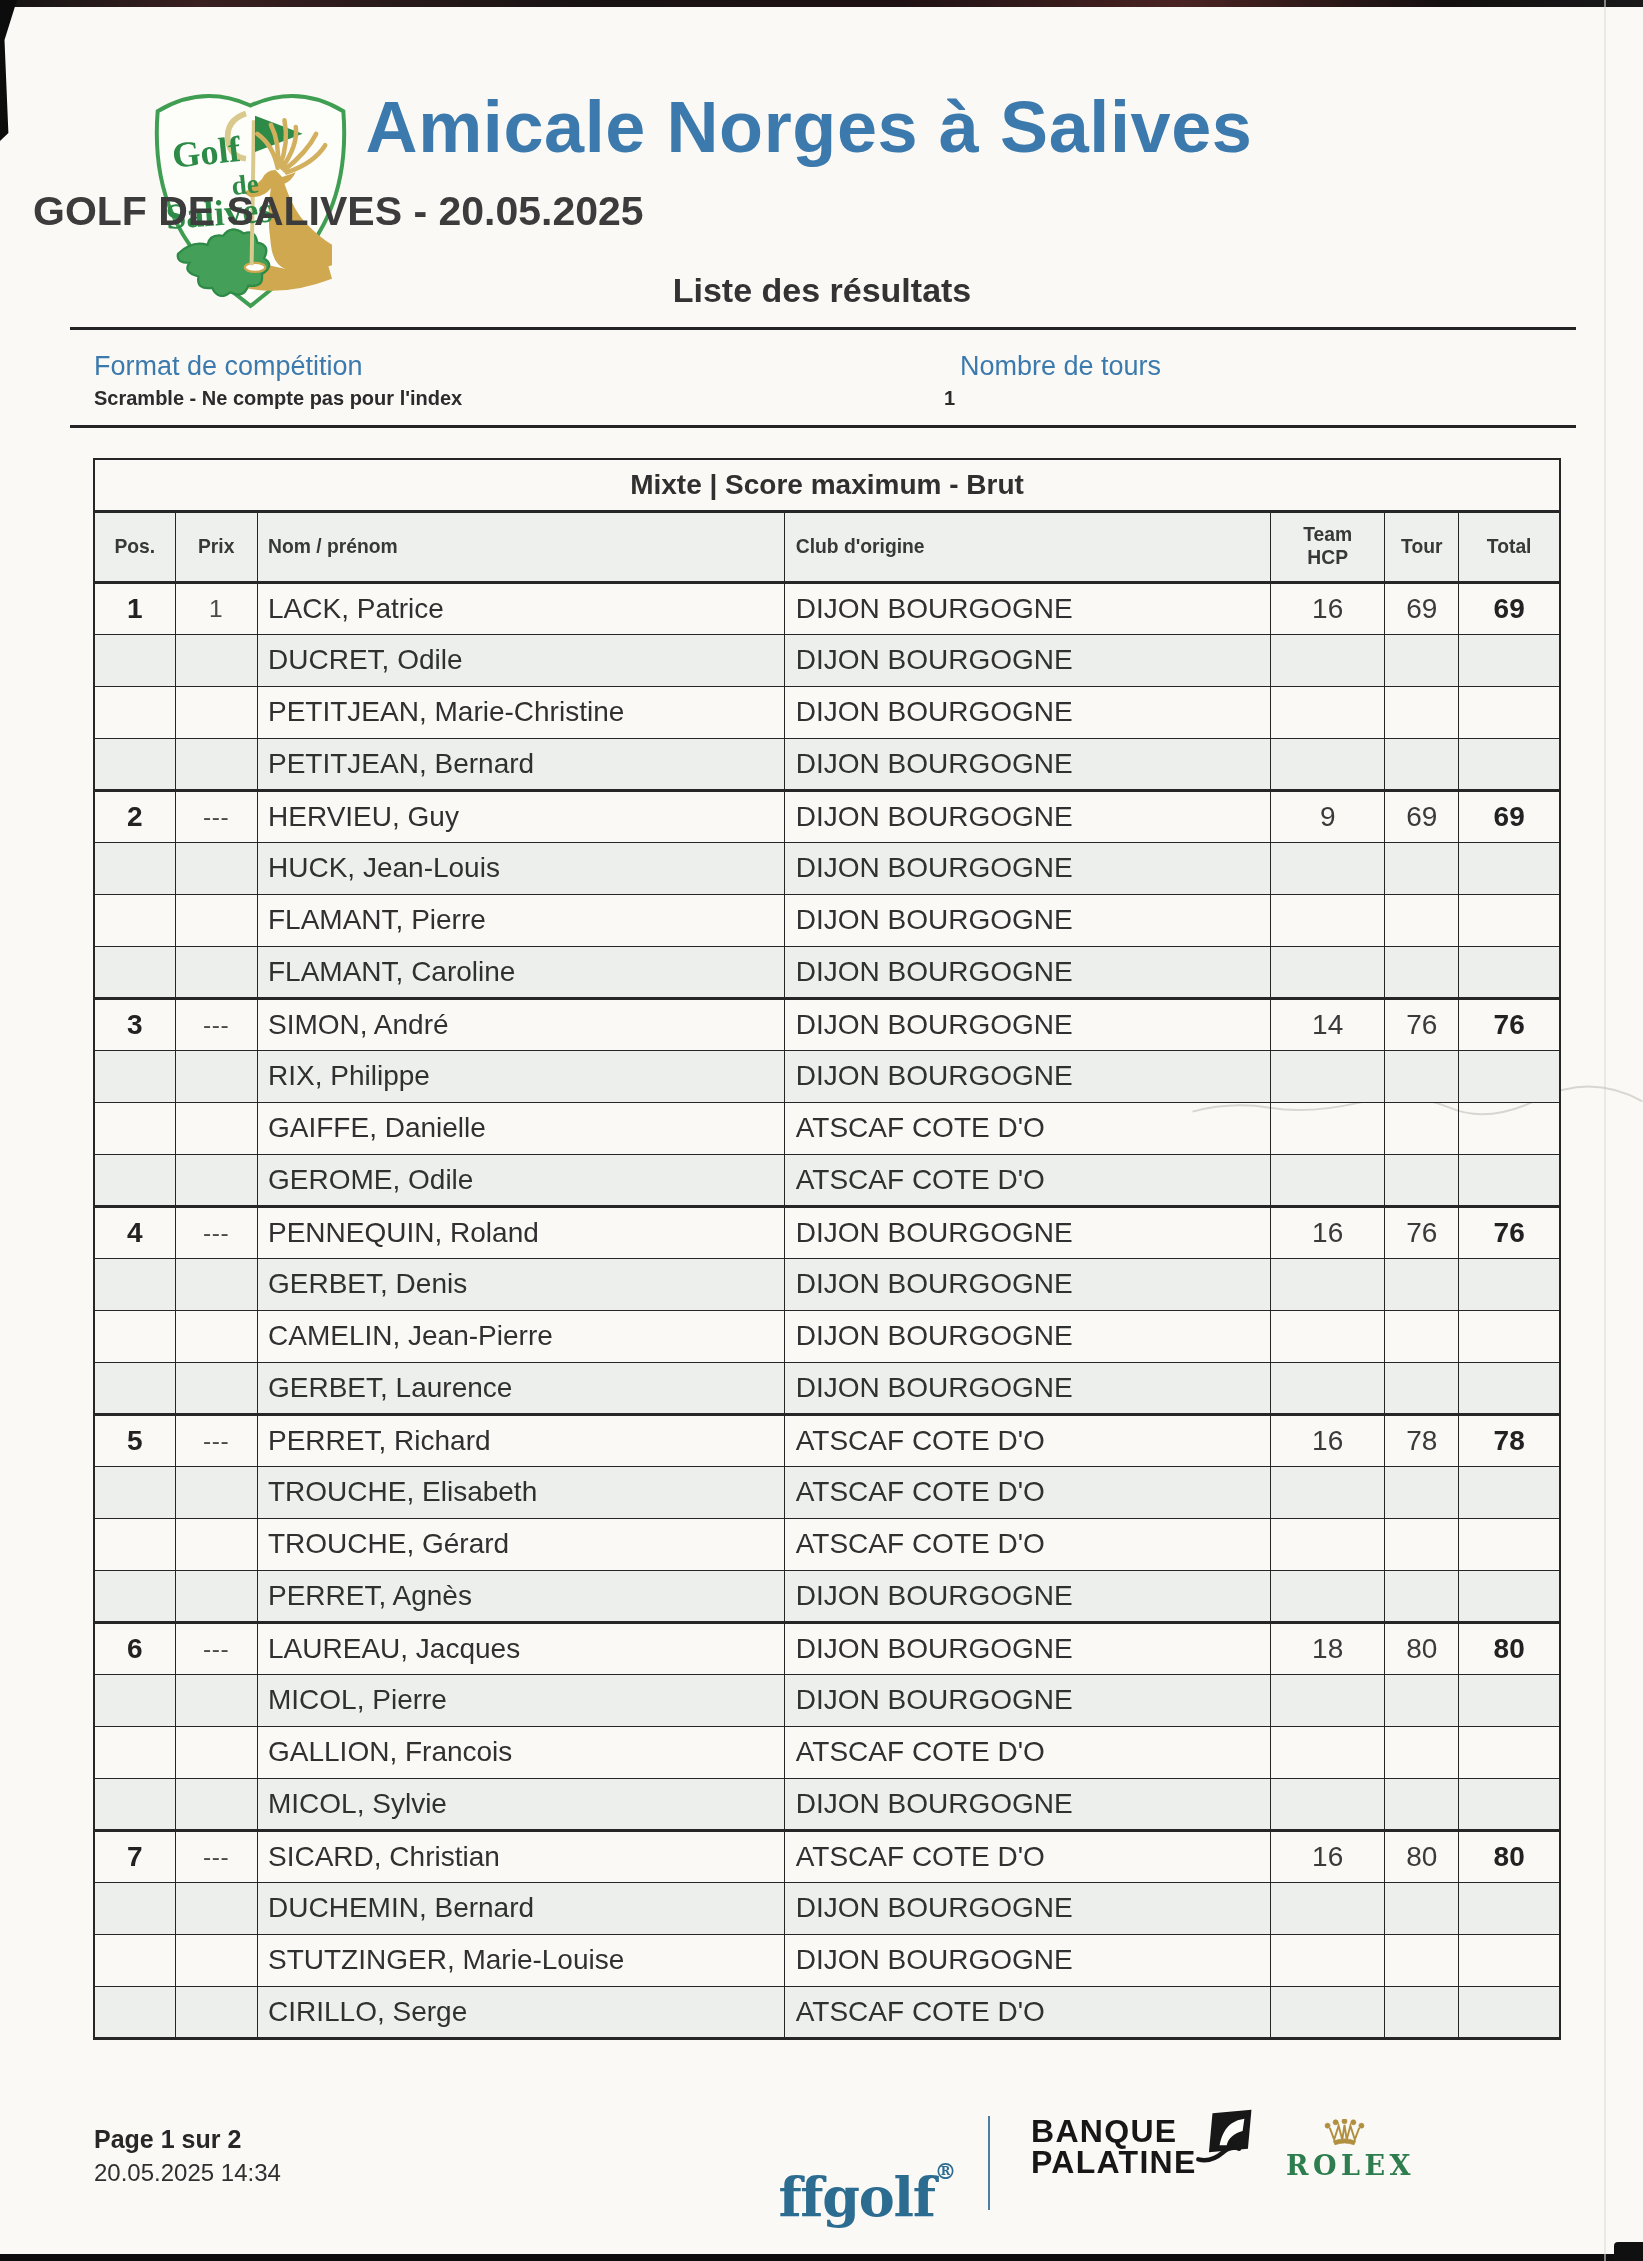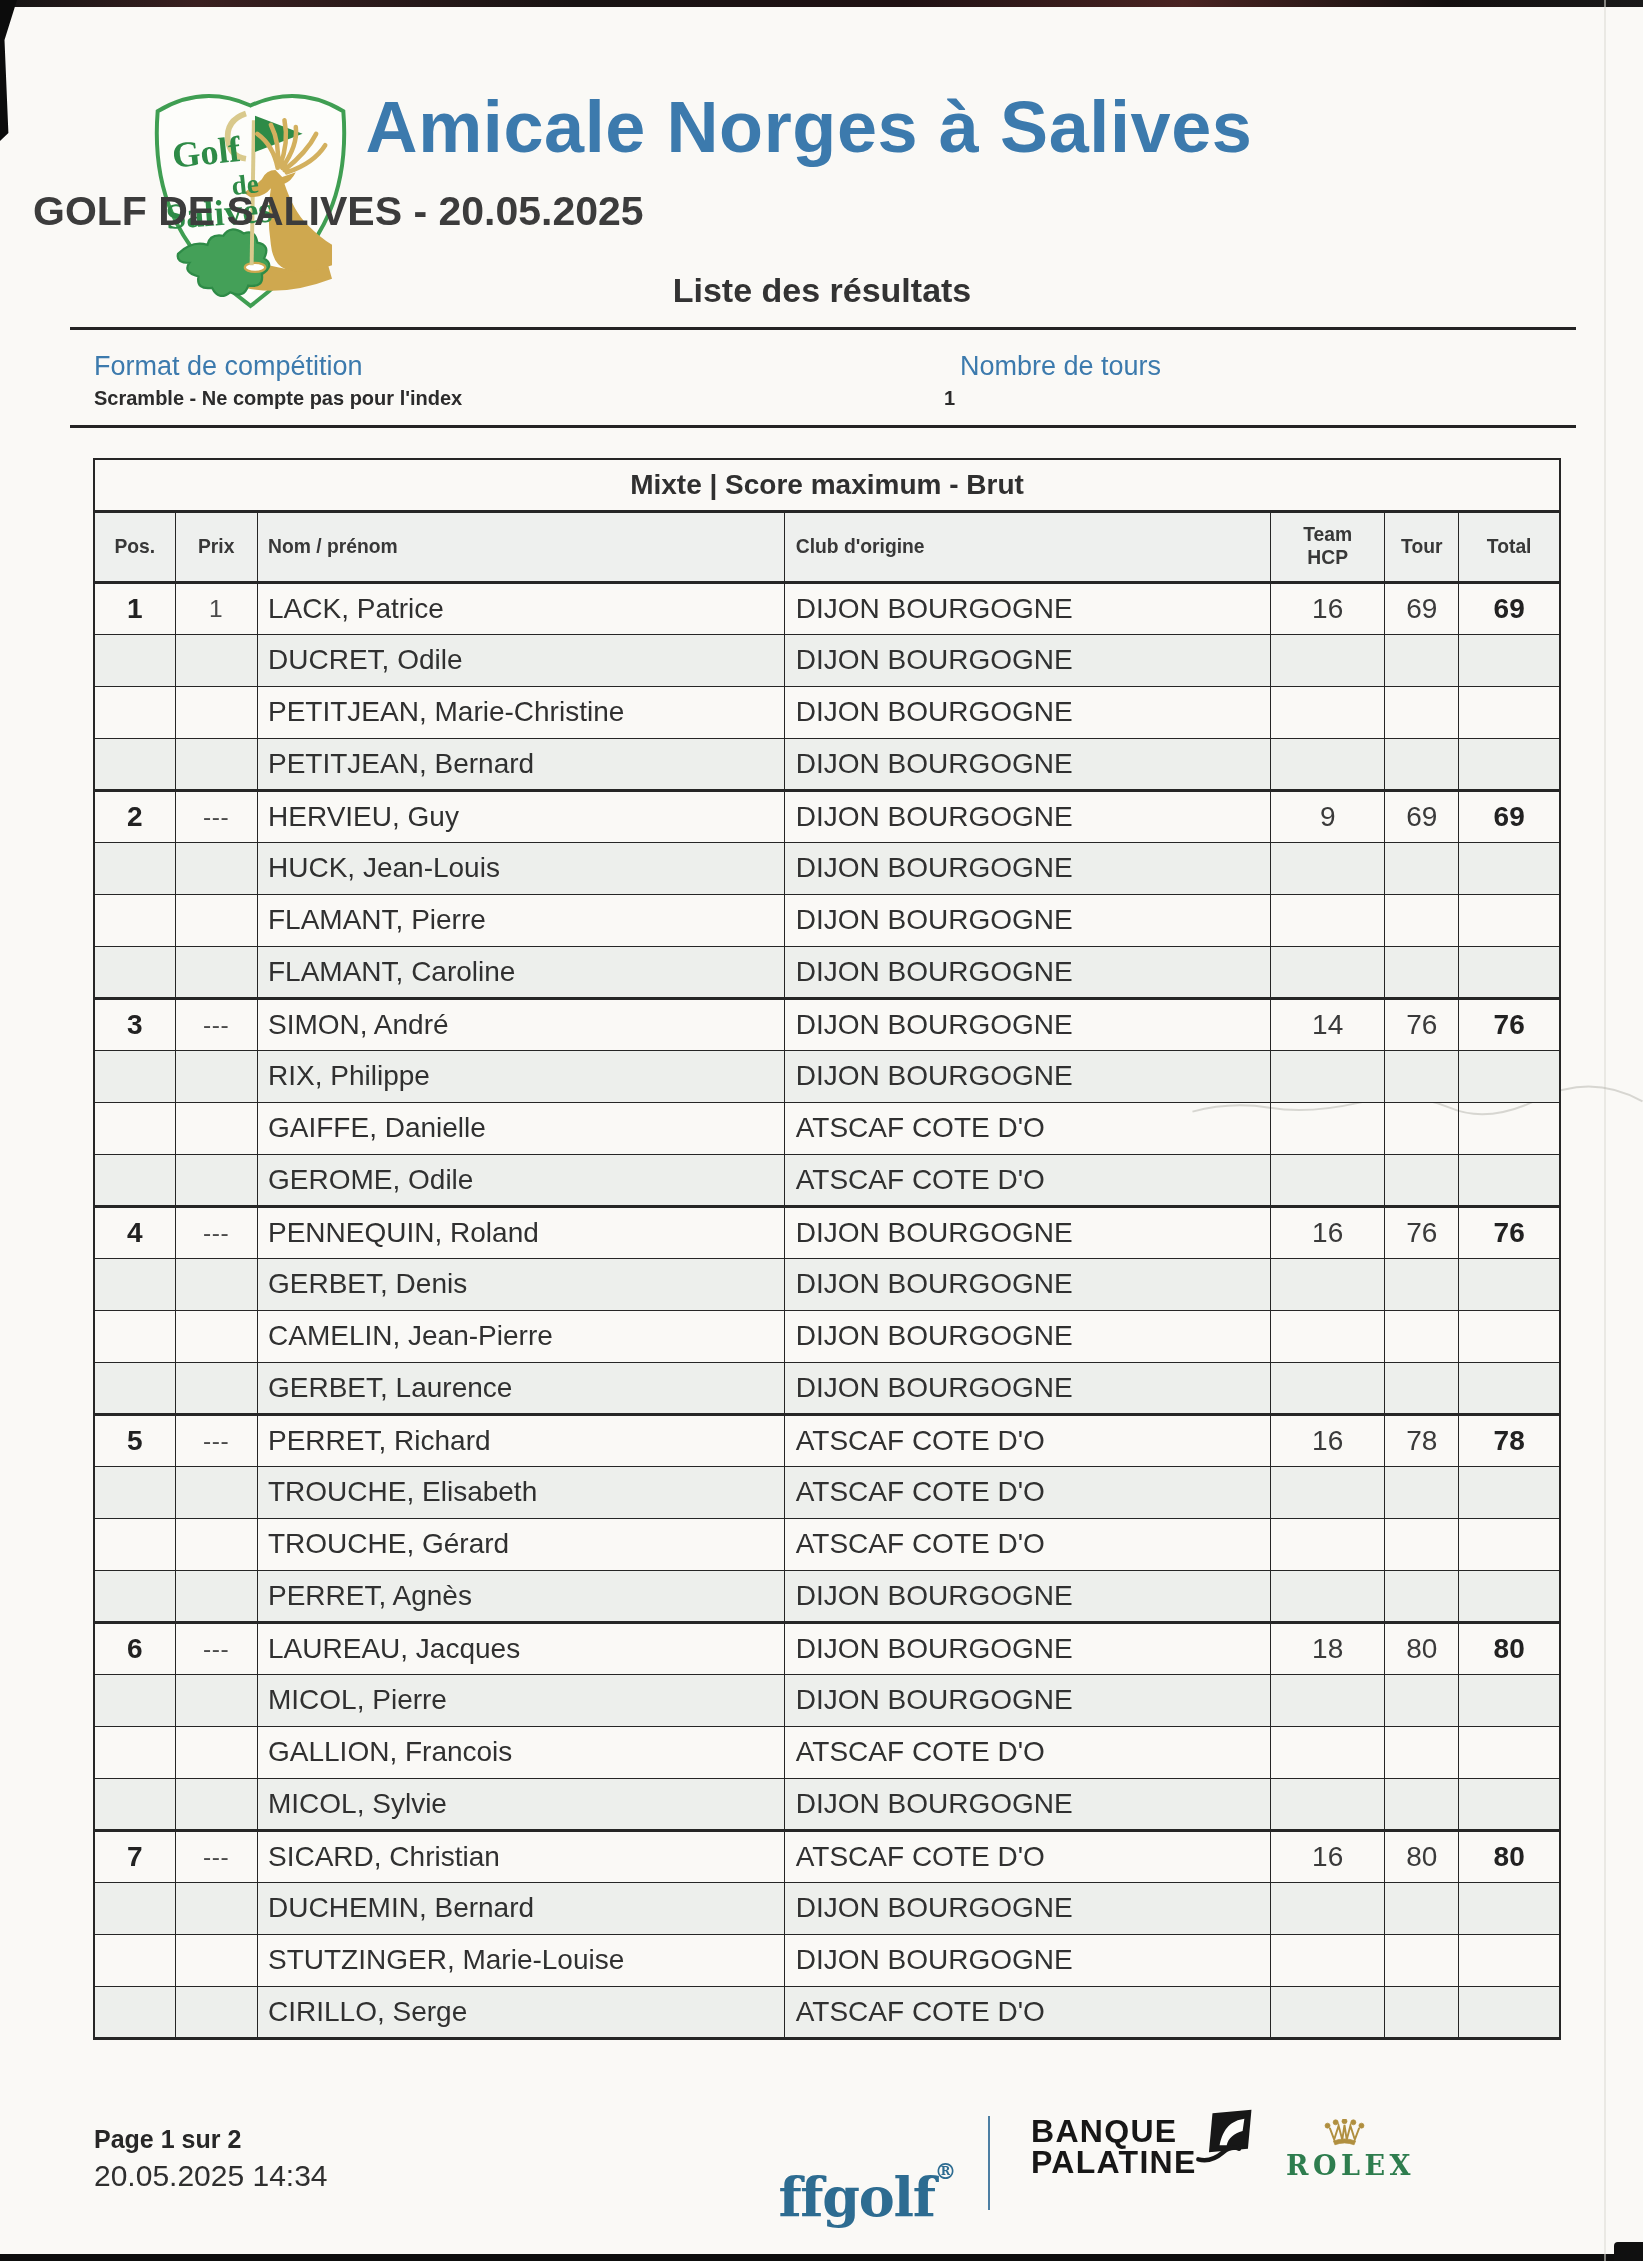--- a/index.html
+++ b/index.html
@@ -55,21 +55,21 @@
   td.c-name,td.c-club{text-align:left;padding-left:10.3px;}
   td.c-pos{font-weight:bold;color:#222;}
   td.c-total{font-weight:bold;color:#222;}
   td.c-prix{font-size:24.5px;color:#4a4a4a;letter-spacing:0.6px;}
   td.c-hcp,td.c-tour{color:#3a3a3a;}
   tr.shaded td{background:var(--row-shade);}
   tr.group-end td{border-bottom:3.2px solid var(--border-dark);}
 
   
   .foot-page{position:absolute;left:94px;top:2125px;font-size:25px;font-weight:bold;color:#272727;}
-  .foot-date{position:absolute;left:94px;top:2159px;font-size:30px;color:#2f2f2f;}
+  .foot-date{position:absolute;left:94px;top:2159px;font-size:24px;color:#2f2f2f;}
   .ffgolf{position:absolute;left:761px;top:2126px;width:213px;text-align:center;
     font-family:"DejaVu Serif", serif;font-weight:bold;font-size:54px;color:var(--ffgolf-blue);letter-spacing:-1.3px;margin-top:32px;}
   .ffgolf sup{font-size:22px;letter-spacing:0;vertical-align:37px;}
   .foot-divider{position:absolute;left:988px;top:2116px;width:1.9px;height:94px;background:#4d7fa3;}
   .banque{position:absolute;left:1031px;top:2116px;display:flex;align-items:flex-start;}
   .banque-text{font-size:32px;font-weight:bold;line-height:.97;color:var(--banque-black);letter-spacing:1.3px;}
   .banque-emblem{width:62px;height:62px;margin-left:-3.9px;margin-top:-7.7px;}
   .rolex{position:absolute;left:1286px;top:2119px;width:116px;text-align:center;}
   .rolex-crown{width:45px;height:28px;}
   .rolex-text{font-family:"DejaVu Serif", serif;font-size:27px;font-weight:bold;

